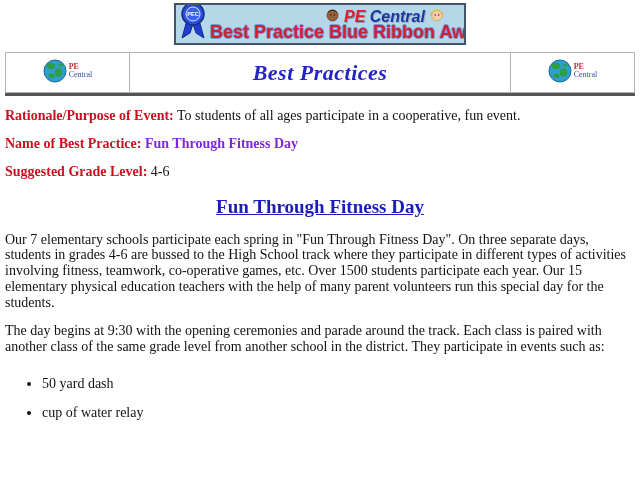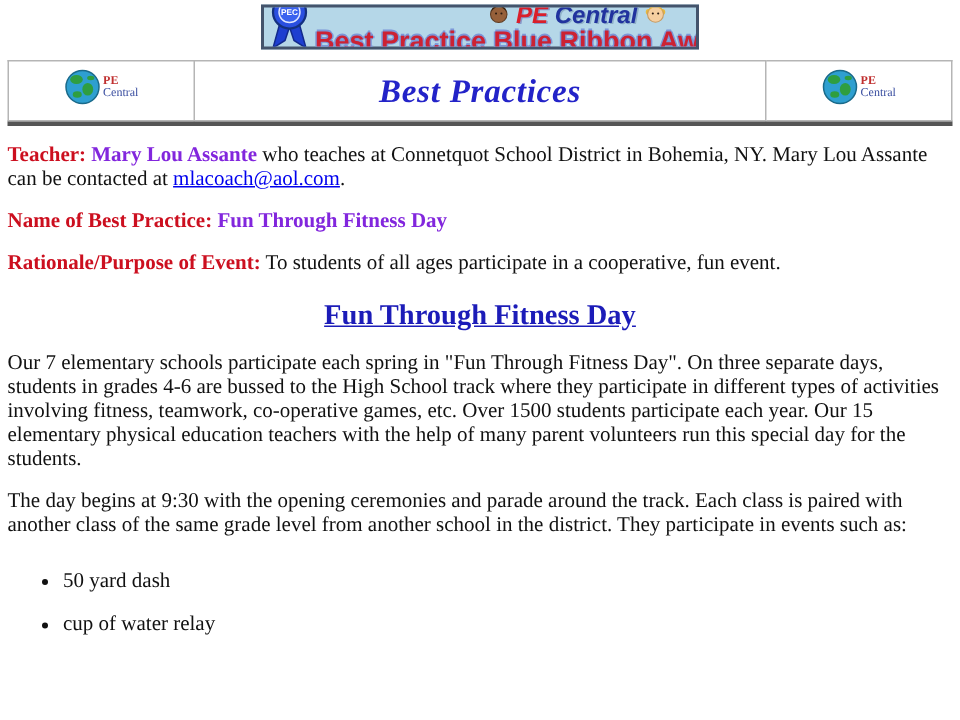--- a/index.html
+++ b/index.html
@@ -7,21 +7,21 @@
   body {
     width: 640px; height: 480px; overflow: hidden;
     background: #ffffff;
     font-family: "Liberation Serif", serif;
     font-size: 14px; line-height: 1.14; color: #111111;
     padding: 3px 5px 0 5px;
   }
 
   
   .banner {
-    width: 292px; height: 30px; margin: 0 auto;
+    width: 292px; height: 42px; margin: 0 auto;
     background: #b5d7e8;
     border: 2px solid #44546c;
     display: flex; align-items: center;
     padding: 1px 3px; overflow: hidden;
   }
   .banner .ribbon { flex: 0 0 auto; margin-right: 3px; }
   .banner-text { flex: 1 1 auto; text-align: center; }
   .banner-title-row {
     display: flex; align-items: center; justify-content: center; gap: 5px;
     font-family: "Liberation Sans", sans-serif;
@@ -150,26 +150,26 @@
       </span>
     </td>
   </tr>
 </tbody>
   </table>
 
 <hr class="page-rule">
 
 <div class="content">
 
-  <p><span class="lbl">Teacher:</span><span class="purple"> Mary Lou Assante</span><span> who teaches at Connetquot School District in Bohemia, NY. Mary Lou Assante can be contacted at </span><a class="email">mlacoach@aol.com</a><span>.</span></p>
+
+  <p><span class="lbl">Rationale/Purpose of Event:</span><span> To students of all ages participate in a cooperative, fun event.</span></p>
 
   <p><span class="lbl">Name of Best Practice:</span><span class="purple"> Fun Through Fitness Day</span></p>
 
-  <p><span class="lbl">Rationale/Purpose of Event:</span><span> To students of all ages participate in a cooperative, fun event.</span></p>
-
+  <p><span class="lbl">Suggested Grade Level:</span><span> 4-6</span></p>
 
 
   <h2 class="article-heading">Fun Through Fitness Day</h2>
 
   <p>Our 7 elementary schools participate each spring in "Fun Through Fitness Day". On three separate days, students in grades 4-6 are bussed to the High School track where they participate in different types of activities involving fitness, teamwork, co-operative games, etc. Over 1500 students participate each year. Our 15 elementary physical education teachers with the help of many parent volunteers run this special day for the students.</p>
 
   <p>The day begins at 9:30 with the opening ceremonies and parade around the track. Each class is paired with another class of the same grade level from another school in the district. They participate in events such as:</p>
 
   <ul class="events">
     <li>50 yard dash</li>

